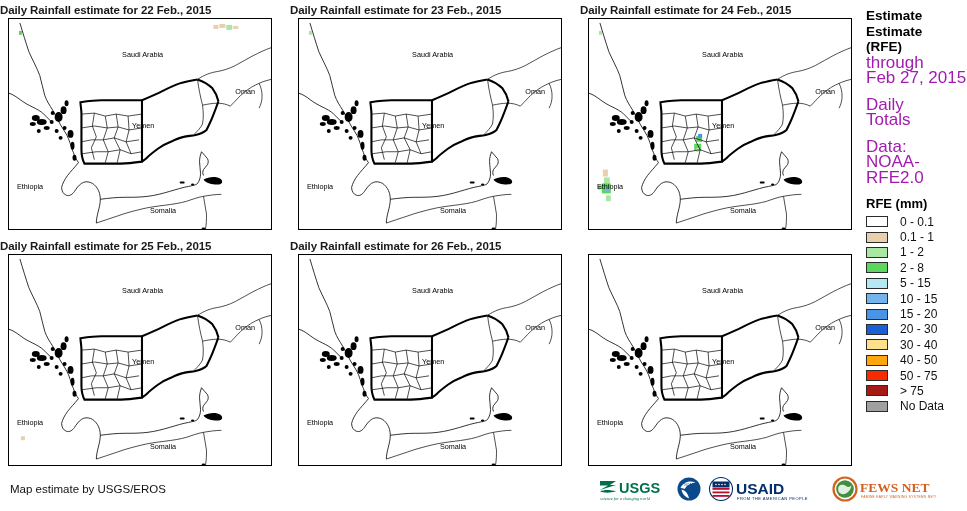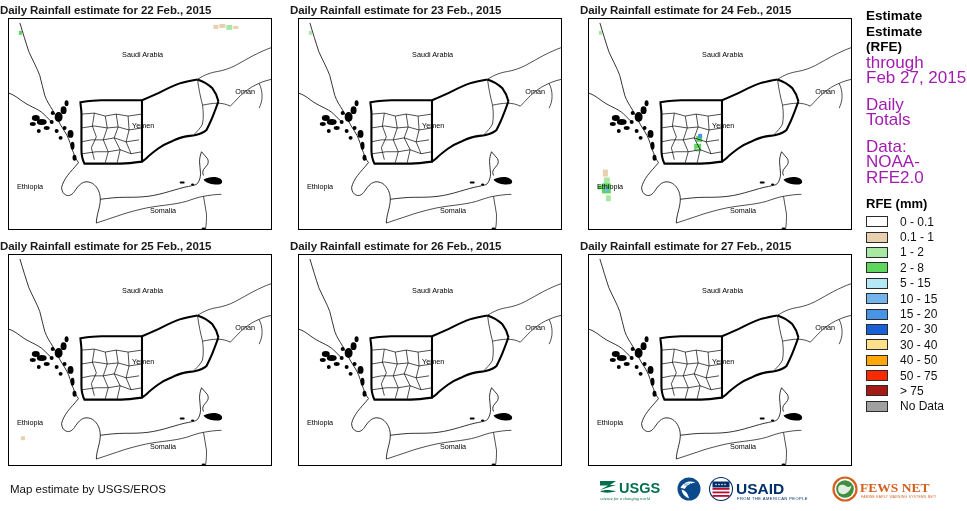--- a/index.html
+++ b/index.html
@@ -482,21 +482,20 @@
         <text x="228" y="76">Oman</text>
         <text x="124" y="110">Yemen</text>
         <text x="8" y="172">Ethiopia</text>
         <text x="142" y="196">Somalia</text>
       </g>
     </svg>
   </div>
 </div>
 
 <div class="panel" style="left:580px;top:240px;width:282px;height:228px;">
-  <div class="panel-title">Daily Rainfall estimate for 27 Feb., 2015</div>
   <div class="map-frame">
     <svg class="map-svg" viewBox="0 0 264 212" preserveAspectRatio="none">
       <rect x="0" y="0" width="264" height="212" fill="#ffffff"></rect>
       <g></g>
       <g fill="none" stroke="#000" stroke-width="0.8">
         <path d="M11,4 C14,14 17,24 20,33 C24,42 28,49 31,57 C33,64 34,70 36,77 C38,83 41,87 44,92 C47,97 49,102 52,107
                  C55,112 58,116 60,121 C62,126 63,131 65,135 C66,139 68,142 70,145"></path>
         <path d="M0,75 C4,76 8,79 12,82 C16,85 20,87 24,89 C28,91 32,93 35,96 C38,99 41,102 44,105"></path>
         <path d="M70,145 C66,150 62,154 59,158 C56,162 54,166 53,170 C53,174 55,177 58,178 C61,179 64,177 66,174
                  C68,171 70,168 73,166 C76,164 79,164 82,165 C85,166 87,168 89,171 C91,174 92,178 92,182

